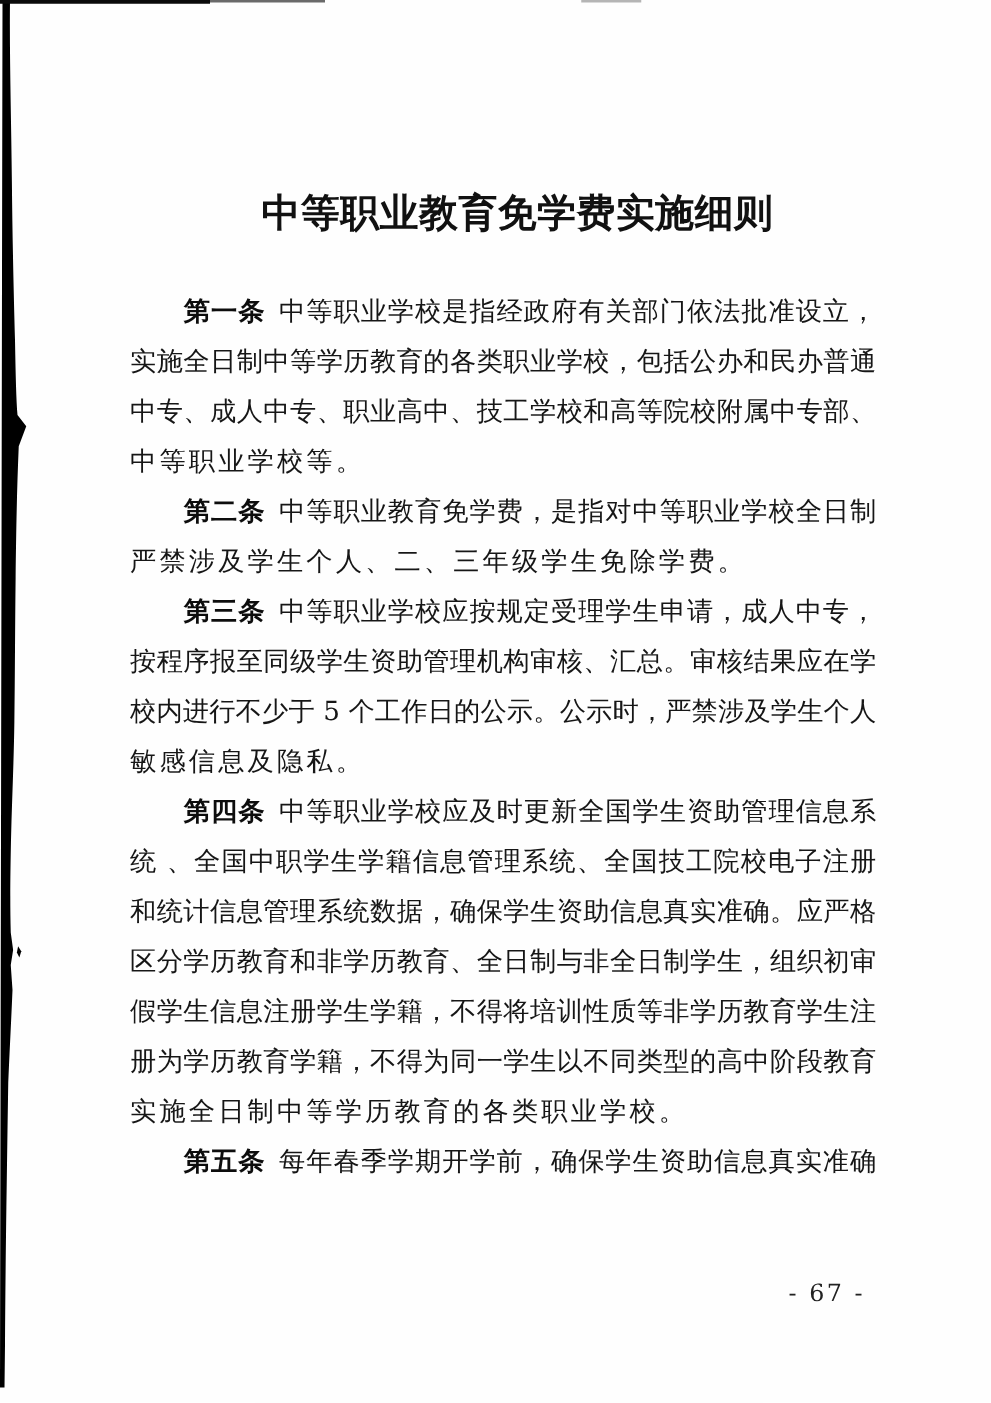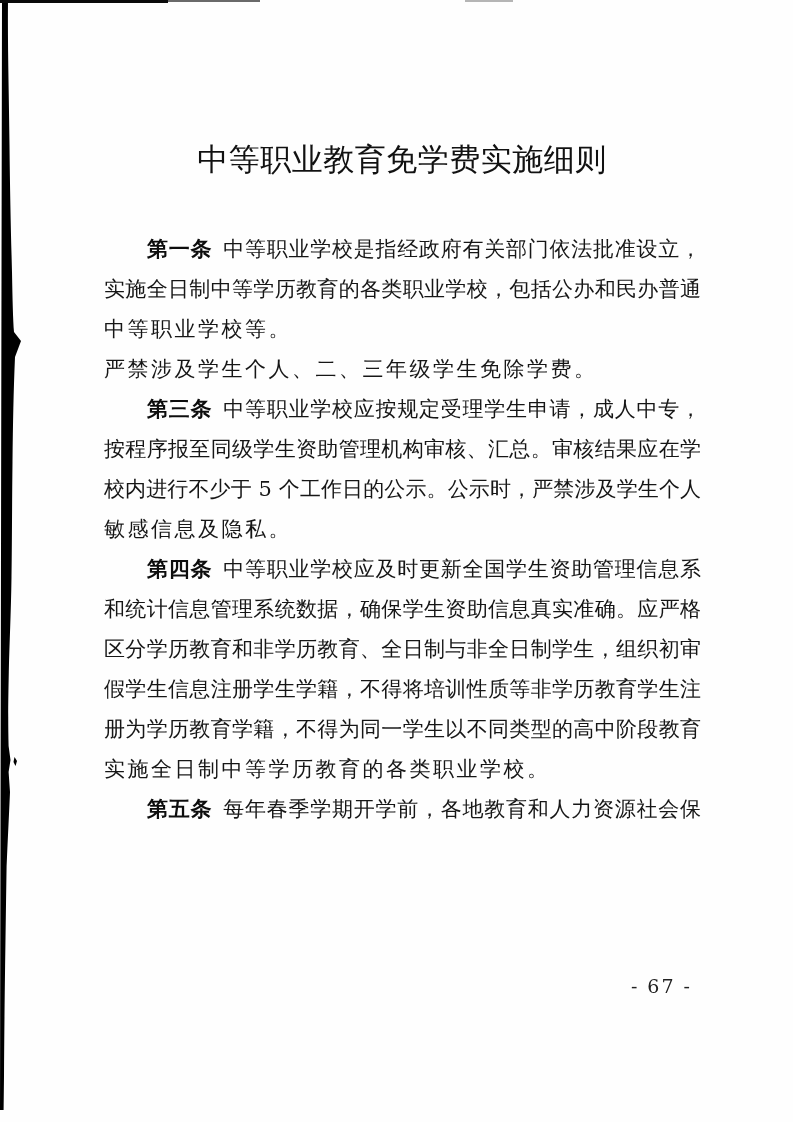--- a/index.html
+++ b/index.html
@@ -32,24 +32,24 @@
     pointer-events: none;
   }
   .smudge-seg1 { position: absolute; left: 0;   top: 0; width: 168px; height: 3px; background: #0a0a0a; }
   .smudge-seg2 { position: absolute; left: 168px; top: 0; width: 92px;  height: 2px; background: #6a6a6a; }
   .smudge-seg3 { position: absolute; left: 465px; top: 0; width: 48px;  height: 2px; background: #b5b5b5; }
   .doc-title {
     position: absolute;
     top: 139px;
     left: 104px;
     width: 596px;
-    margin: 0;
+    margin: 12px;
     text-align: center;
     font-family: "DejaVu Sans", "Liberation Sans", sans-serif;
-    font-weight: 400;
+    font-weight: 700;
     font-size: 31px;
     line-height: 40px;
     letter-spacing: 0.5px;
     color: #111;
   }
   .doc-body {
     position: absolute;
     top: 229px;
     left: 104px;
     width: 597px;
@@ -72,21 +72,21 @@
     letter-spacing: 2.5px;
   }
   .term {
     font-family: "DejaVu Sans", "Liberation Sans", sans-serif;
     font-weight: bold;
     margin-right: 11px;
     color: #0d0d0d;
   }
   .page-number {
     position: absolute;
-    top: 975px;
+    top: 1024px;
     right: 101px;
     font-size: 19px;
     line-height: 22px;
     letter-spacing: 2px;
     color: #222;
     font-family: "DejaVu Serif", "Liberation Serif", serif;
   }
 </style>
 </head>
 <body>
@@ -118,44 +118,47 @@
     <div class="smudge-seg3"></div>
   </div>
 
   <h1 class="doc-title">中等职业教育免学费实施细则</h1>
 
   <div class="doc-body">
 
     <div class="para">
       <div class="line first"><span class="term">第一条</span><span>中等职业学校是指经政府有关部门依法批准设立，</span></div>
       <div class="line">实施全日制中等学历教育的各类职业学校，包括公办和民办普通</div>
+      <div class="line">中专、成人中专、职业高中、技工学校和高等院校附属中专部、</div>
       <div class="line short">中等职业学校等。</div>
     </div>
 
     <div class="para">
+      <div class="line first"><span class="term">第二条</span><span>中等职业教育免学费，是指对中等职业学校全日制</span></div>
       <div class="line short">严禁涉及学生个人、二、三年级学生免除学费。</div>
     </div>
 
     <div class="para">
       <div class="line first"><span class="term">第三条</span><span>中等职业学校应按规定受理学生申请，成人中专，</span></div>
       <div class="line">按程序报至同级学生资助管理机构审核、汇总。审核结果应在学</div>
       <div class="line">校内进行不少于 5 个工作日的公示。公示时，严禁涉及学生个人</div>
       <div class="line short">敏感信息及隐私。</div>
     </div>
 
     <div class="para">
       <div class="line first"><span class="term">第四条</span><span>中等职业学校应及时更新全国学生资助管理信息系</span></div>
+      <div class="line">统 、全国中职学生学籍信息管理系统、全国技工院校电子注册</div>
       <div class="line">和统计信息管理系统数据，确保学生资助信息真实准确。应严格</div>
       <div class="line">区分学历教育和非学历教育、全日制与非全日制学生，组织初审</div>
       <div class="line">假学生信息注册学生学籍，不得将培训性质等非学历教育学生注</div>
       <div class="line">册为学历教育学籍，不得为同一学生以不同类型的高中阶段教育</div>
       <div class="line short">实施全日制中等学历教育的各类职业学校。</div>
     </div>
 
     <div class="para">
-      <div class="line first"><span class="term">第五条</span><span>每年春季学期开学前，各地教育和人力资源社会保</span></div>
+      <div class="line first"><span class="term">第五条</span><span>每年春季学期开学前，确保学生资助信息真实准确</span></div>
     </div>
 
   </div>
 
   <div class="page-number">- 67 -</div>
 
 </div>
 
 </body></html>

